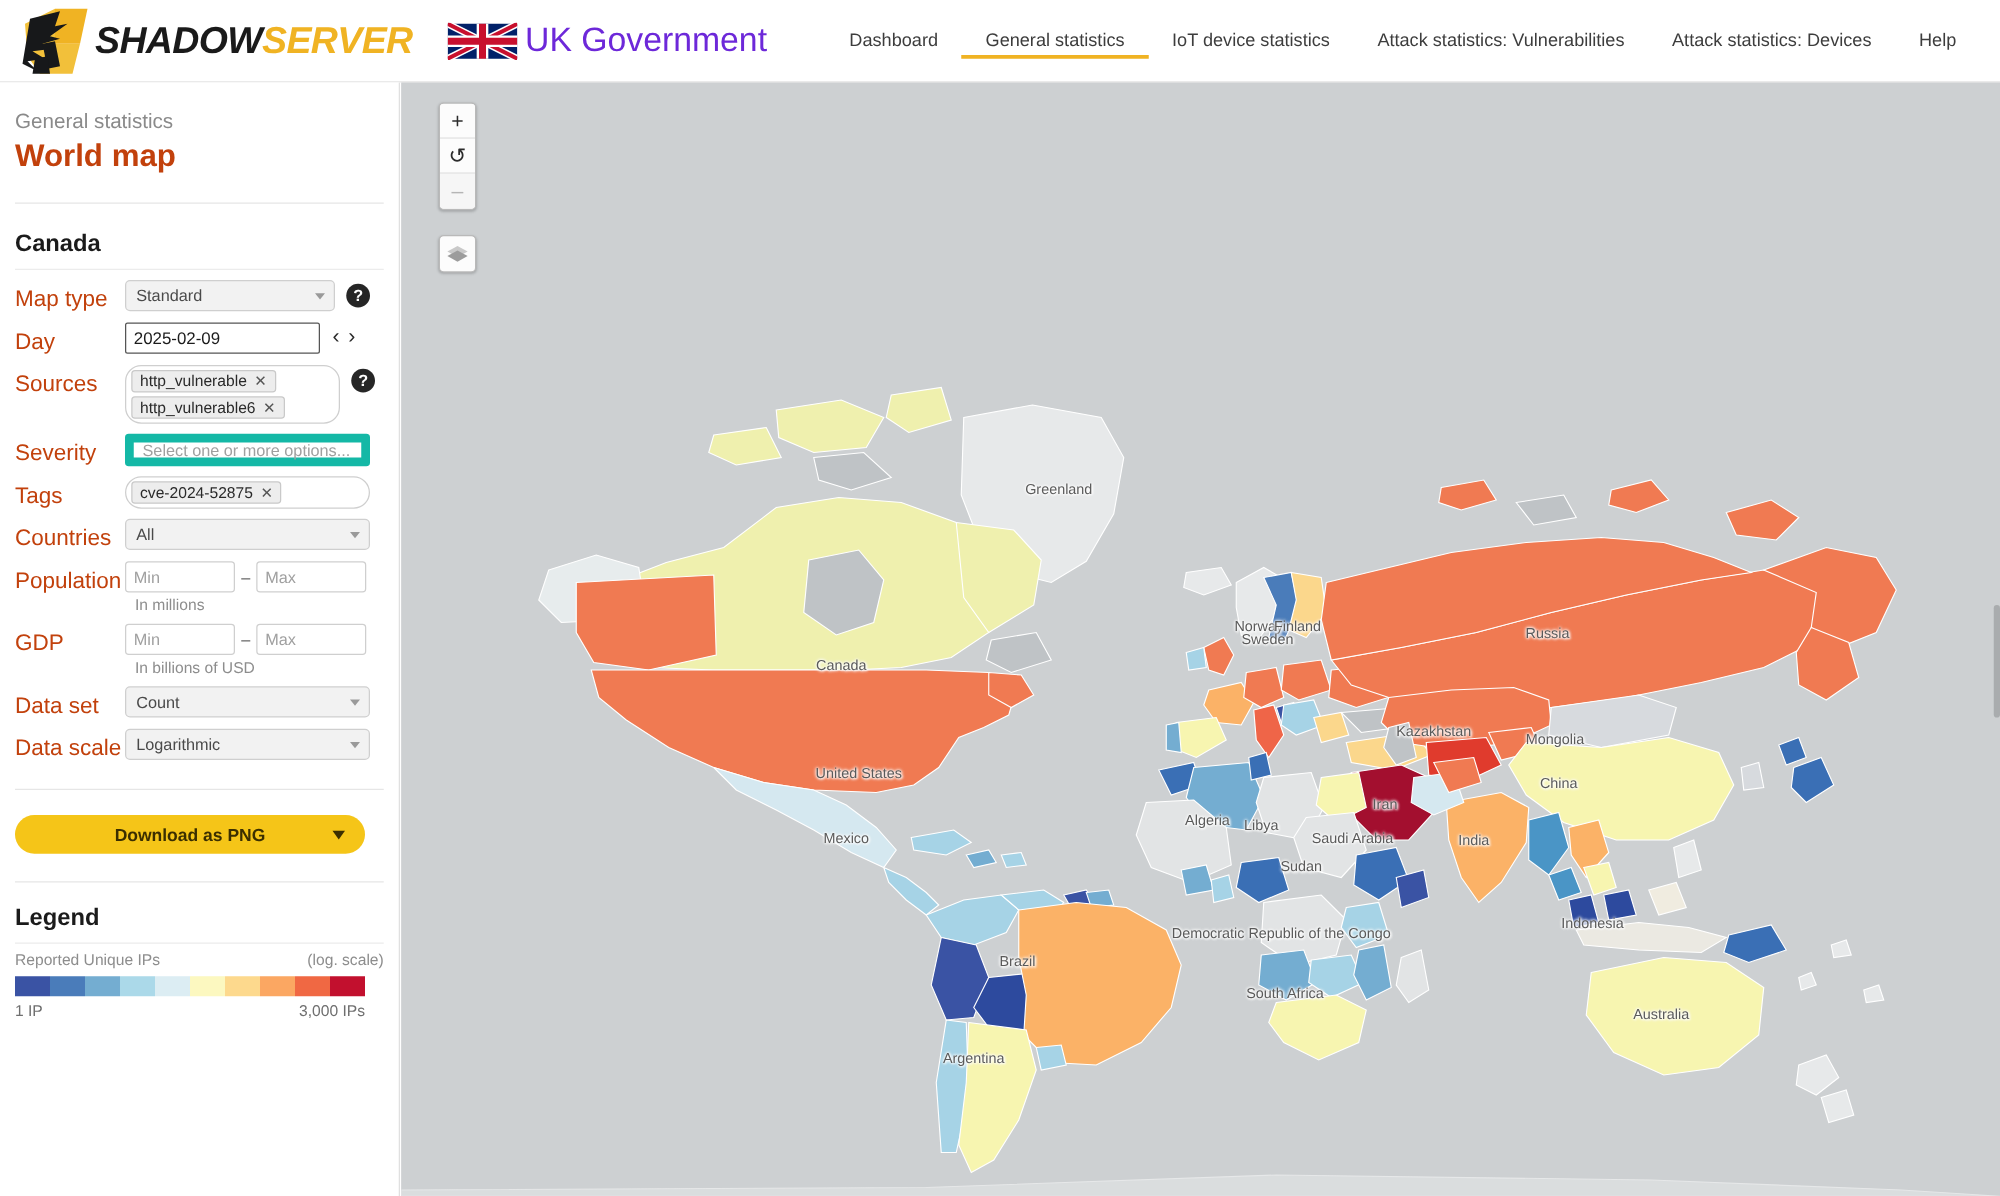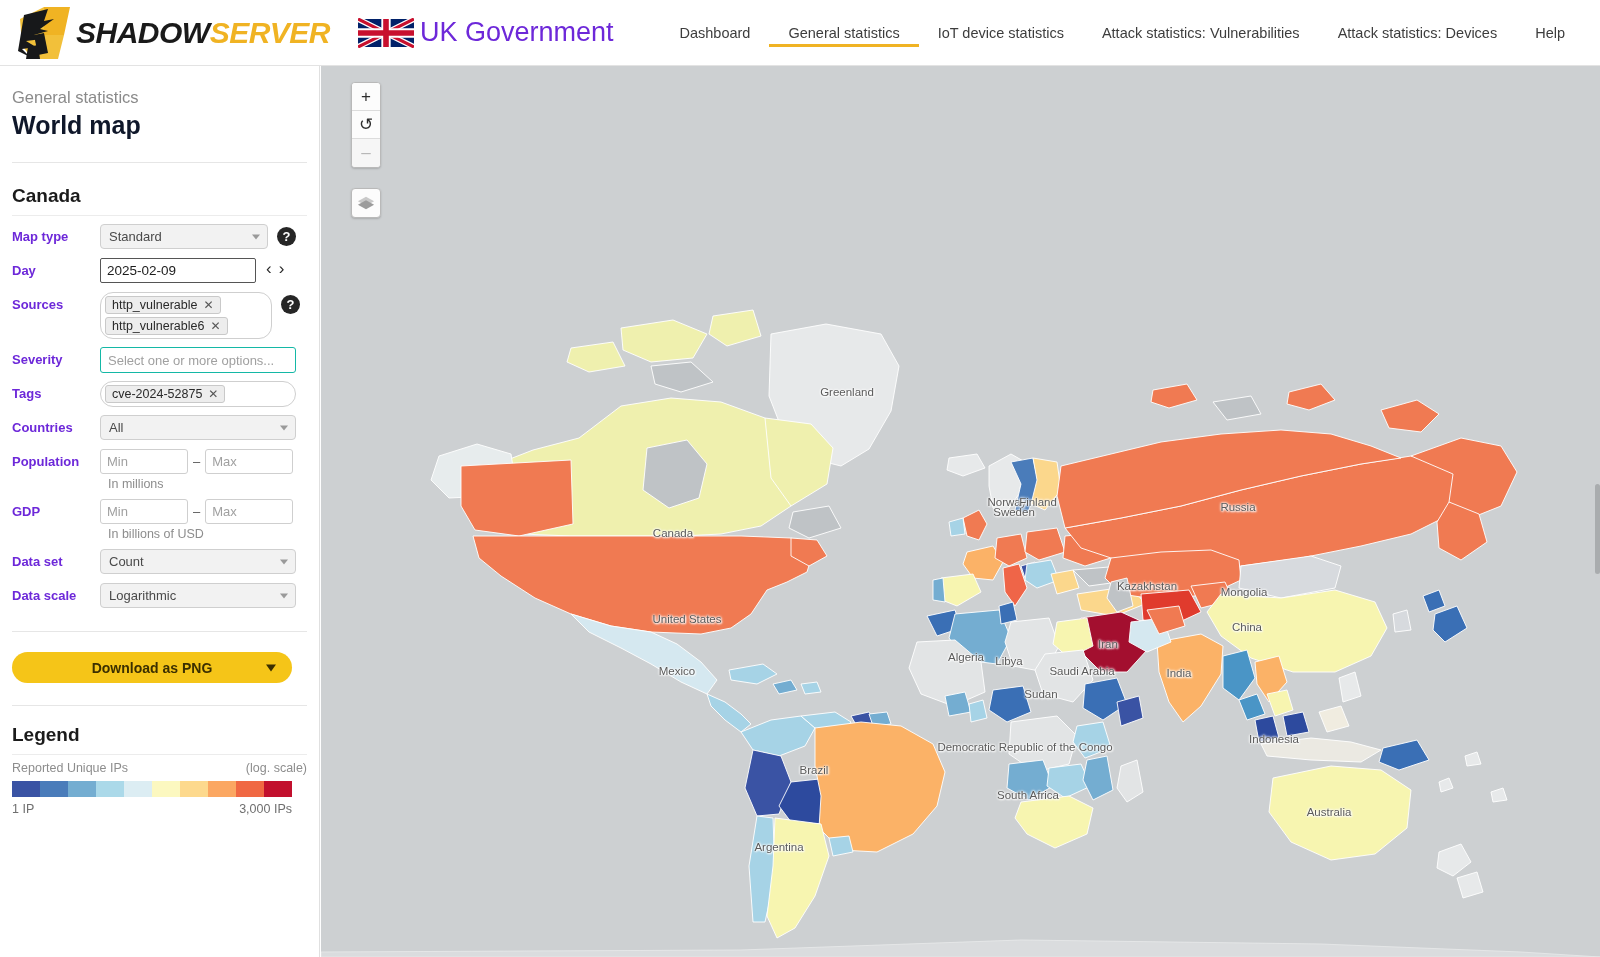--- a/index.html
+++ b/index.html
@@ -49,30 +49,30 @@
   }
 
   
   #sidebar {
     position: absolute; top: 66px; left: 0; width: 320px; height: 891px;
     background: #ffffff; border-right: 1px solid #e0e0e0;
     padding: 0 0 0 0;
   }
   .sb-inner { padding: 0 12px; }
   .kicker { font-size: 16.5px; color: #8a8a8a; margin: 22px 0 0 0; }
-  .page-title { font-size: 25px; font-weight: bold; color: #0f172a; margin: 4px 0 0 0; }
+  .page-title { font-size: 25px; font-weight: bold; color: #c2410c; margin: 4px 0 0 0; }
   .hr { height: 1px; background: #e6e6e6; margin: 22px 0 0 0; }
 
   .section-title { font-size: 19px; font-weight: bold; color: #1b1b1b; margin: 22px 0 8px 0; }
   .sec-hr { height: 1px; background: #ececec; margin: 0 0 4px 0; }
 
   .frow { display: flex; align-items: flex-start; margin-top: 8px; min-height: 26px; }
   .flabel {
     width: 88px; flex: 0 0 88px;
-    font-size: 13px; font-weight: bold; color: #6d28d9;
+    font-size: 18px; font-weight: normal; color: #c2410c;
     padding-top: 5px;
   }
   .fctl { flex: 1 1 auto; display: flex; align-items: flex-start; }
 
   .select {
     position: relative; background: #f2f2f2;
     border: 1px solid #cfcfcf; border-radius: 4px;
     height: 25px; display: flex; align-items: center;
     padding: 0 20px 0 8px; font-size: 13px; color: #4a4a4a;
     cursor: pointer; user-select: none;
@@ -101,21 +101,21 @@
   }
   .tokenbox.single { width: 196px; }
   .token {
     background: #ededed; border: 1px solid #c9c9c9; border-radius: 3px;
     font-size: 12.5px; color: #2a2a2a; padding: 1px 6px;
     display: inline-flex; align-items: center; gap: 6px; white-space: nowrap;
   }
   .token .x { font-size: 12px; color: #555; cursor: pointer; }
 
   .plainbox {
-    border: 1px solid #14b8a6; border-radius: 3px; background: #fff;
+    border: 7px solid #14b8a6; border-radius: 3px; background: #fff;
     width: 196px; height: 26px; display: flex; align-items: center;
     padding: 0 7px; font-size: 13px; color: #a0a0a0;
   }
 
   .help {
     width: 19px; height: 19px; border-radius: 50%;
     background: #262626; color: #fff; font-size: 13px; font-weight: bold;
     display: flex; align-items: center; justify-content: center;
     margin-left: 9px; margin-top: 3px; cursor: pointer; flex: 0 0 auto;
   }

